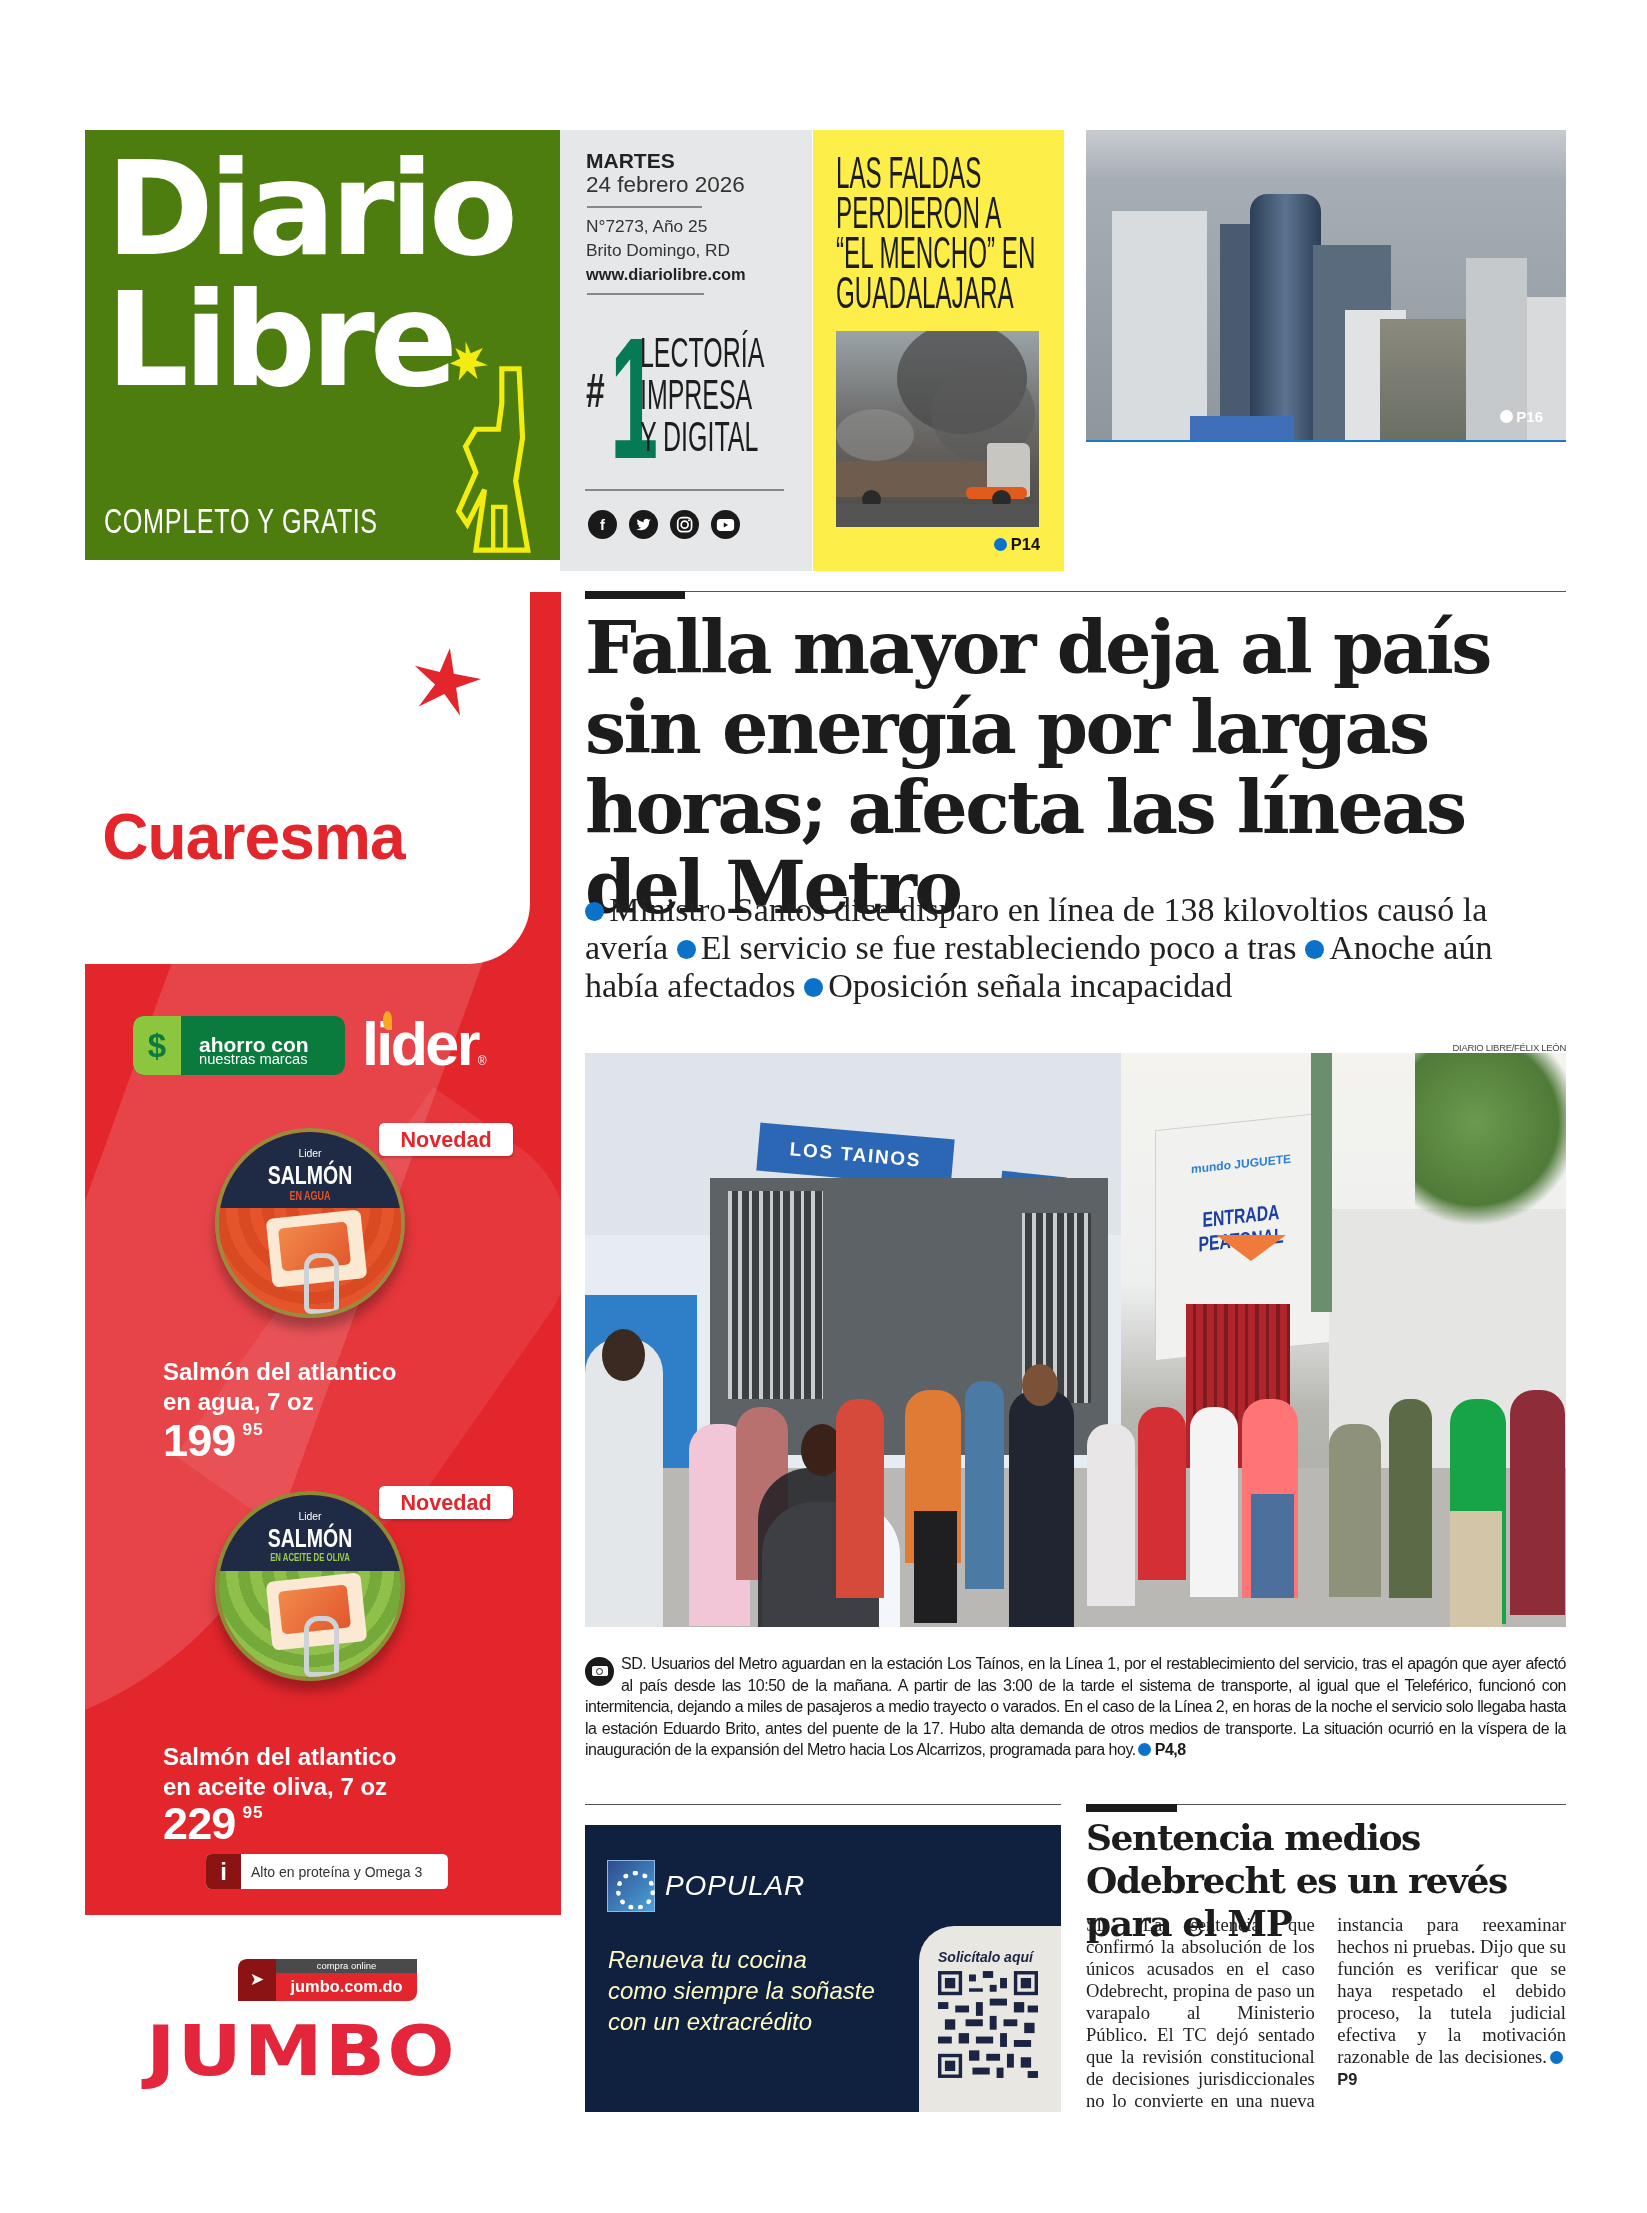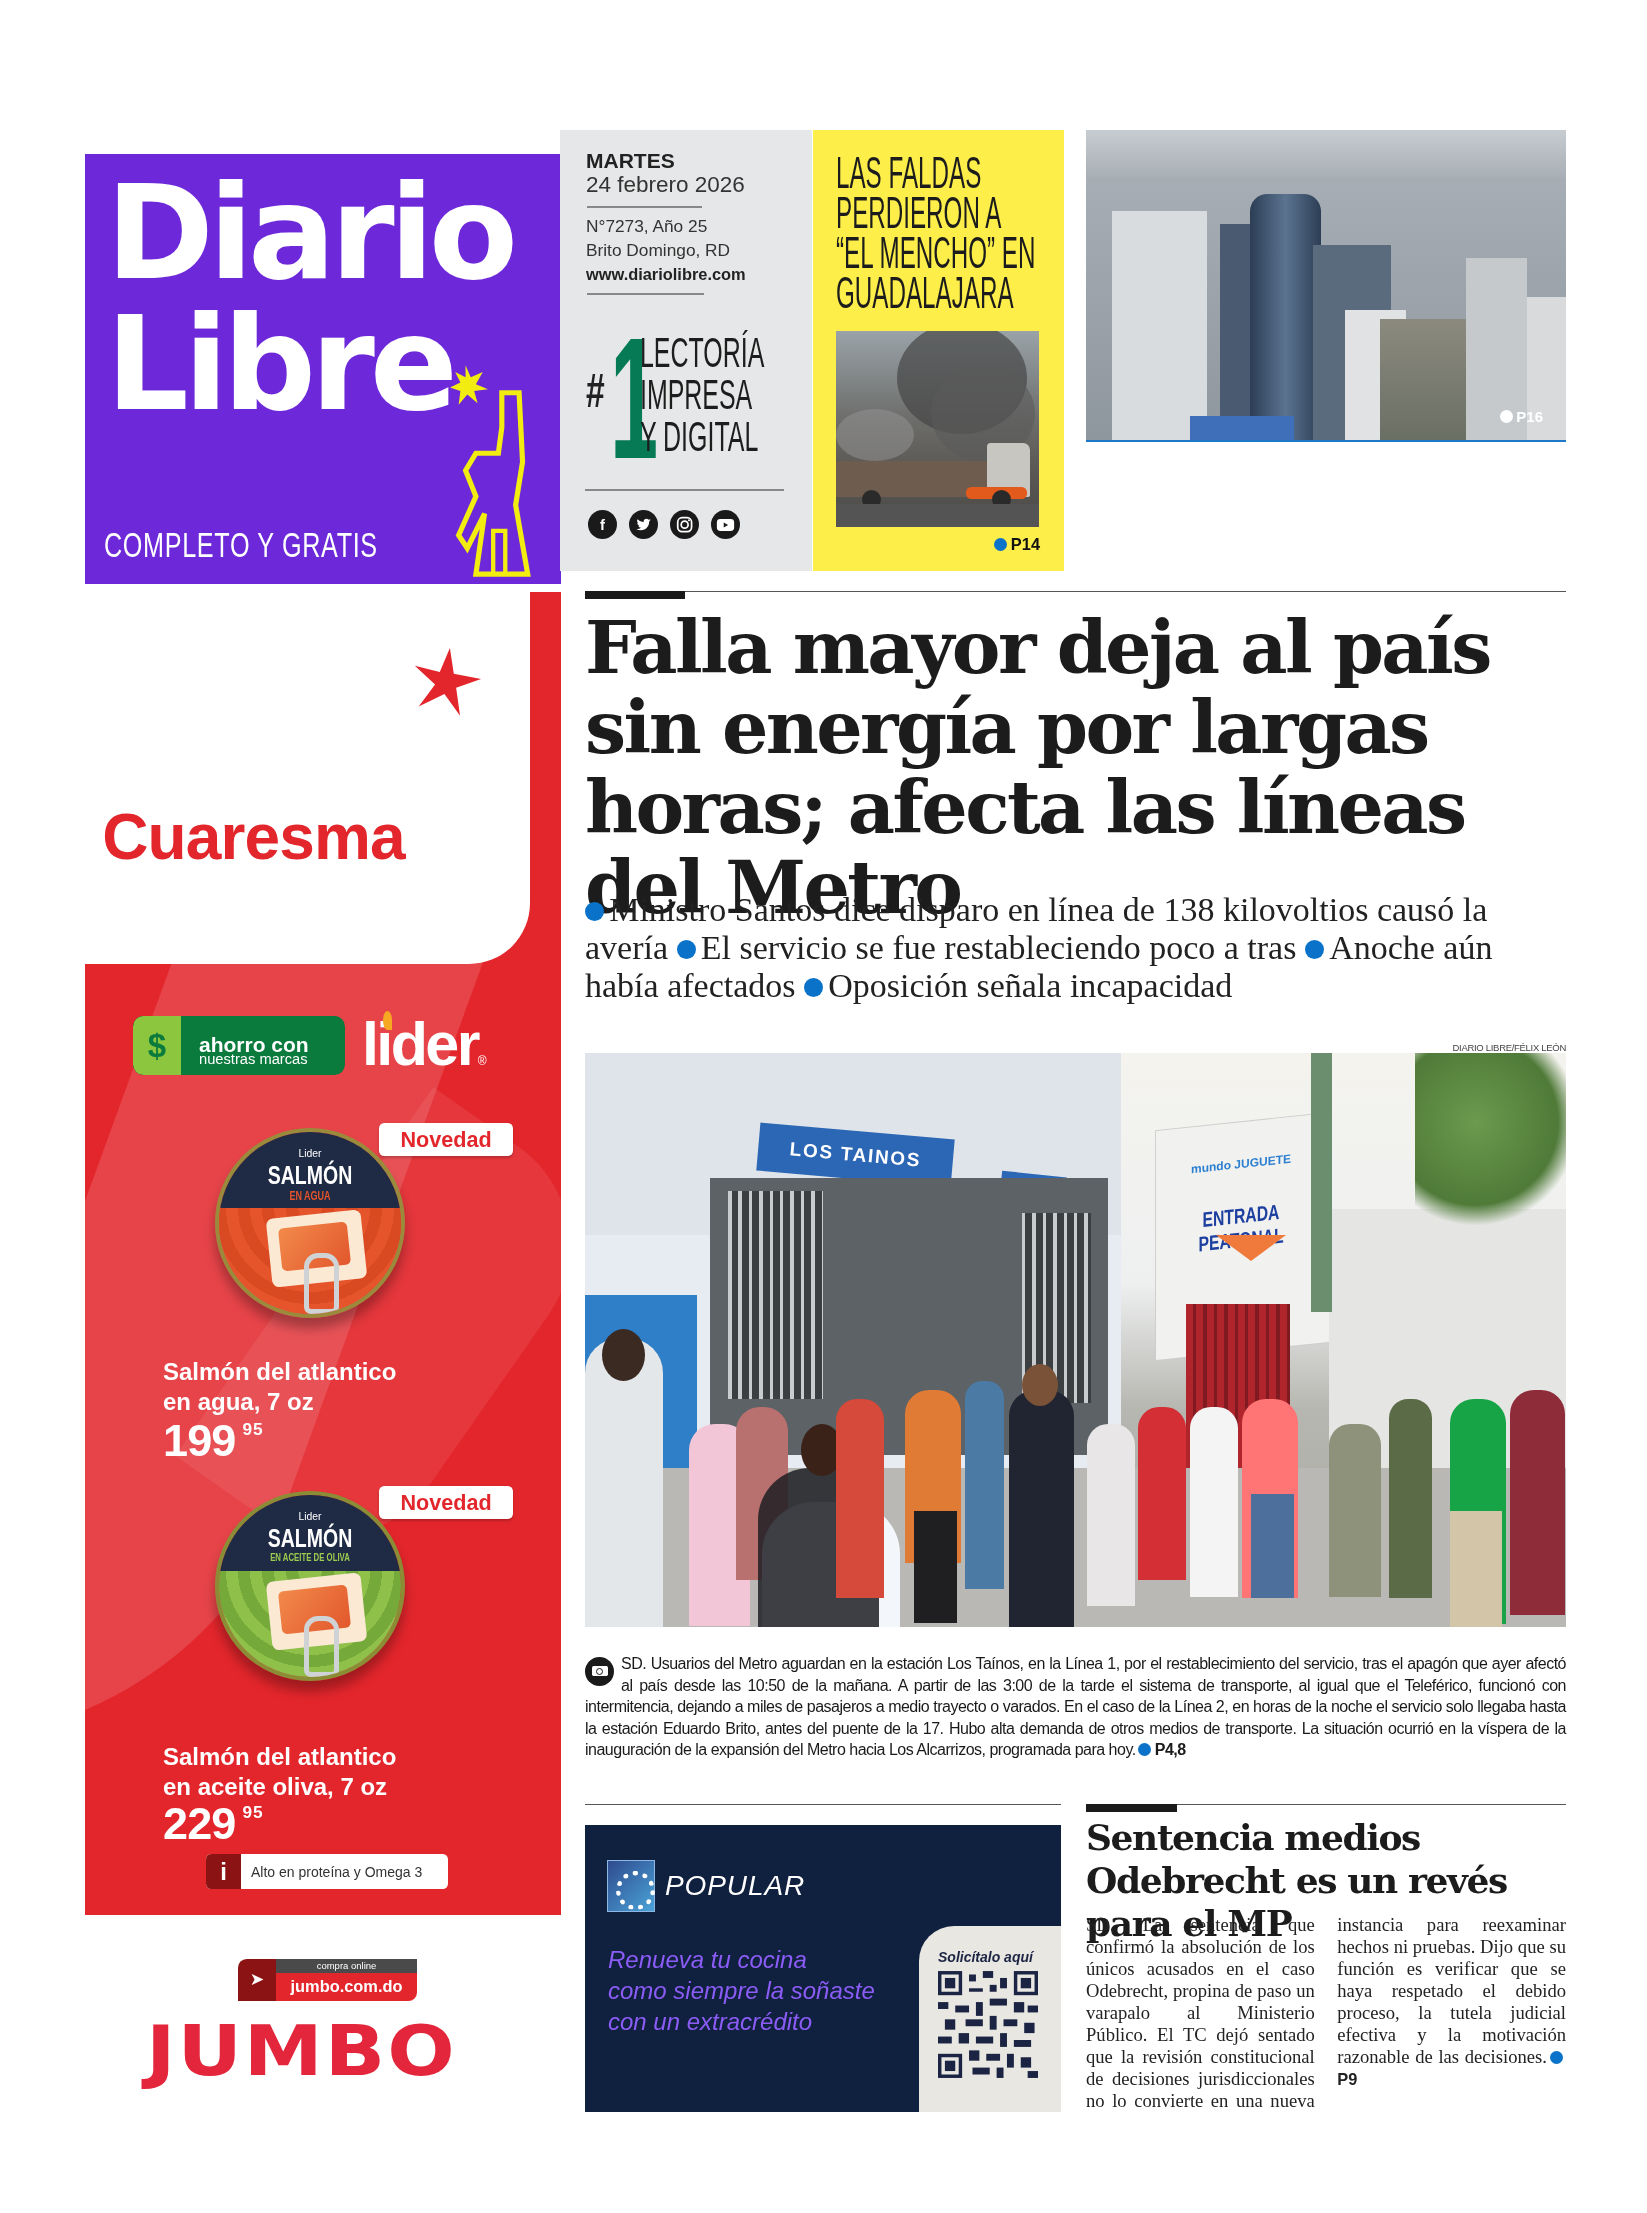--- a/index.html
+++ b/index.html
@@ -1,21 +1,21 @@
 <!DOCTYPE html>
 <html style="font-size:14px"><head>
 <meta charset="utf-8">
 <style>
   * { box-sizing: border-box; margin: 0; padding: 0; }
   html, body { width: 1647px; height: 2214px; background: #ffffff; overflow: hidden; }
   body { position: relative; font-family: "Liberation Sans", sans-serif; color: #1a1a1a; }
   .abs { position: absolute; }
 
   
-  #masthead { left: 85px; top: 130px; width: 476px; height: 430px; background: #6d28d9; overflow: hidden; margin-top: 24px; }
+  #masthead { left: 85px; top: 130px; width: 476px; height: 430px; background: #4d7c0f; overflow: hidden; }
   #logo-diario, #logo-libre { position: absolute; left: 21px; color: #fff; font-family: "DejaVu Sans", sans-serif; font-weight: bold; font-size: 130px; letter-spacing: -5.2px; line-height: 1; }
   #logo-diario { top: 14px; }
   #logo-libre { top: 145px; }
   #tagline { position: absolute; left: 19px; bottom: 19px; color: #fff; font-family: "Liberation Sans Narrow", "Liberation Sans", sans-serif; font-size: 35px; transform: scaleX(0.72); transform-origin: left center; letter-spacing: 0.9px; font-weight: 300; }
   #logo-figure { position: absolute; right: 15.6px; top: 204px; width: 95px; height: 225px; }
 
   
   #info { left: 560px; top: 130px; width: 252px; height: 441px; background: #e6e7e8; }
   #info .day { position: absolute; left: 26px; top: 19px; font-weight: bold; font-size: 21px; color: #222; }
   #info .date { position: absolute; left: 26px; top: 42px; font-size: 22.5px; color: #333; }
@@ -98,21 +98,21 @@
   #cam-icon { display: inline-block; width: 29px; height: 29px; border-radius: 50%; background: #1a1a1a; float: left; margin: 3.5px 7px 0 0; position: relative; }
   #cam-icon::before { content: ""; position: absolute; left: 7px; top: 9.5px; width: 15.6px; height: 10.4px; background: #fff; border-radius: 1.7px; }
   #cam-icon::after { content: ""; position: absolute; left: 11.2px; top: 11.2px; width: 5.2px; height: 5.2px; border: 1.7px solid #1a1a1a; border-radius: 50%; }
 
   
   #ad-pop-rule { left: 585px; top: 1804px; width: 476px; height: 0.9px; background: #555; }
   #ad-pop { left: 585px; top: 1825px; width: 476px; height: 287px; background: #10203f; overflow: hidden; }
   #ad-pop .logo-box { position: absolute; left: 21.6px; top: 35px; width: 48px; height: 52px; background: linear-gradient(135deg,#2f4b8f,#4aa3d8); border: 1.7px solid #8fb7e3; }
   #ad-pop .logo-box::after { content: ""; position: absolute; left: 8.6px; top: 10.4px; width: 29px; height: 29px; border-radius: 50%; border: 5.2px dotted #fff; }
   #ad-pop .brand { position: absolute; left: 80px; top: 45px; color: #fff; font-size: 28px; font-style: italic; letter-spacing: 0.9px; }
-  #ad-pop .copy { position: absolute; left: 23px; top: 119px; color: #8b5cf6; font-size: 24px; font-style: italic; line-height: 31px; }
+  #ad-pop .copy { position: absolute; left: 23px; top: 119px; color: #fef9c3; font-size: 24px; font-style: italic; line-height: 31px; }
   #ad-pop .qrbox { position: absolute; left: 334px; top: 101px; width: 143px; height: 186px; background: #e9e7e2; border-top-left-radius: 35px; }
   #ad-pop .sol { position: absolute; left: 19px; top: 22.5px; font-size: 14px; font-weight: bold; font-style: italic; color: #1b2442; }
   #ad-pop .qr { position: absolute; left: 19px; top: 45px; width: 100px; height: 107px; }
 
   
   #side-rule { left: 1086px; top: 1804px; width: 480px; height: 0.9px; background: #555; }
   #side-rule-thick { left: 1086px; top: 1804px; width: 91px; height: 7.8px; background: #1a1a1a; }
   #side-head { left: 1086px; top: 1816px; width: 484px; font-family: "DejaVu Serif", serif; font-weight: bold; font-size: 36px; line-height: 43px; color: #1c1c1c; letter-spacing: -1.4px; }
   #side-body { left: 1086px; top: 1914px; width: 480px; column-count: 2; column-gap: 22.5px; font-family: "Liberation Serif", serif; font-size: 18.6px; line-height: 22px; color: #222; text-align: justify; hyphens: auto; }
   #side-body .pg { font-family: "Liberation Sans", sans-serif; font-weight: bold; font-size: 16.4px; }

